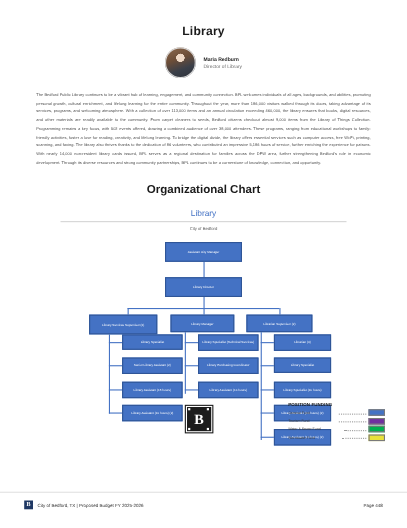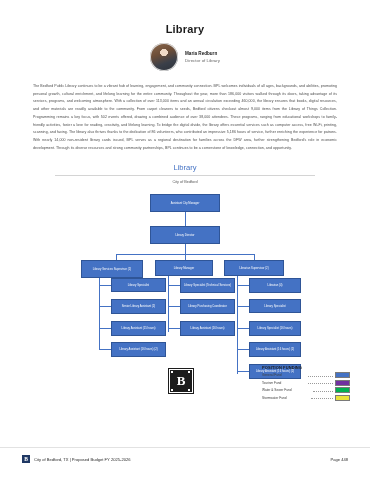--- a/index.html
+++ b/index.html
@@ -185,20 +185,21 @@
     <div class="person-text">
       <div class="person-name">Maria Redburn</div>
       <div class="person-role">Director of Library</div>
     </div>
   </div>
 
   <div class="copy">
     <p>The Bedford Public Library continues to be a vibrant hub of learning, engagement, and community connection. BPL welcomes individuals of all ages, backgrounds, and abilities, promoting personal growth, cultural enrichment, and lifelong learning for the entire community. Throughout the year, more than 186,000 visitors walked through its doors, taking advantage of its services, programs, and welcoming atmosphere. With a collection of over 113,000 items and an annual circulation exceeding 460,000, the library ensures that books, digital resources, and other materials are readily available to the community. From carpet cleaners to seeds, Bedford citizens checkout almost 9,000 items from the Library of Things Collection. Programming remains a key focus, with 502 events offered, drawing a combined audience of over 38,000 attendees. These programs, ranging from educational workshops to family-friendly activities, foster a love for reading, creativity, and lifelong learning. To bridge the digital divide, the library offers essential services such as computer access, free Wi-Fi, printing, scanning, and faxing. The library also thrives thanks to the dedication of 86 volunteers, who contributed an impressive 5,186 hours of service, further enriching the experience for patrons. With nearly 14,000 non-resident library cards issued, BPL serves as a regional destination for families across the DFW area, further strengthening Bedford's role in economic development. Through its diverse resources and strong community partnerships, BPL continues to be a cornerstone of knowledge, connection, and opportunity.</p>
   </div>
 
+  <div class="org-title">Organizational Chart</div>
 
   <div class="chart-head">
     <div class="ch-dept">Library</div>
     <div class="rule"></div>
     <div class="ch-city">City of Bedford</div>
   </div>
 
   <div class="chart">
 
     <div class="ln v" style="left:185px;top:26px;height:14px;"></div>

